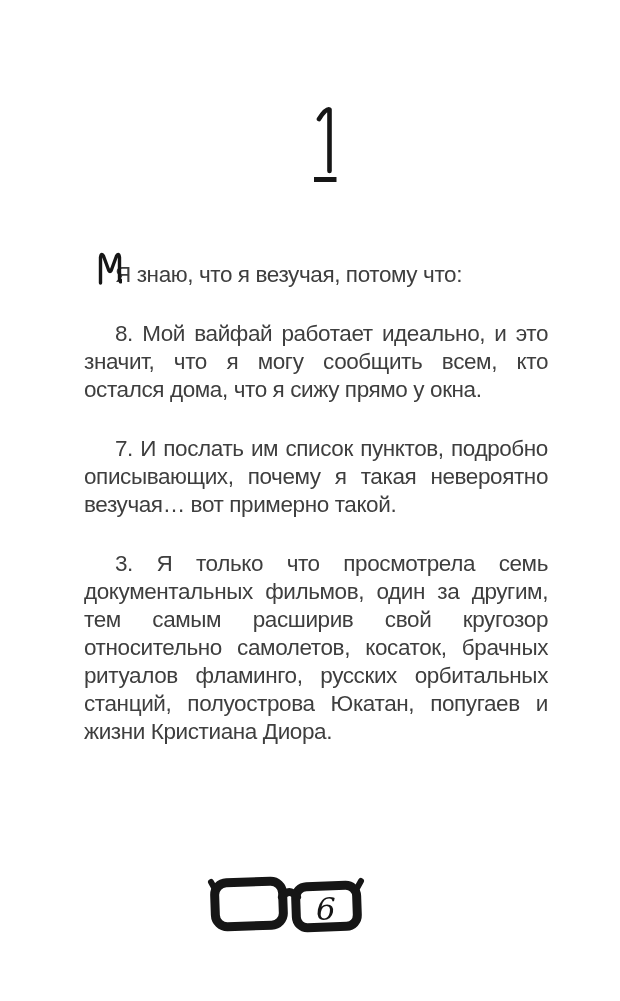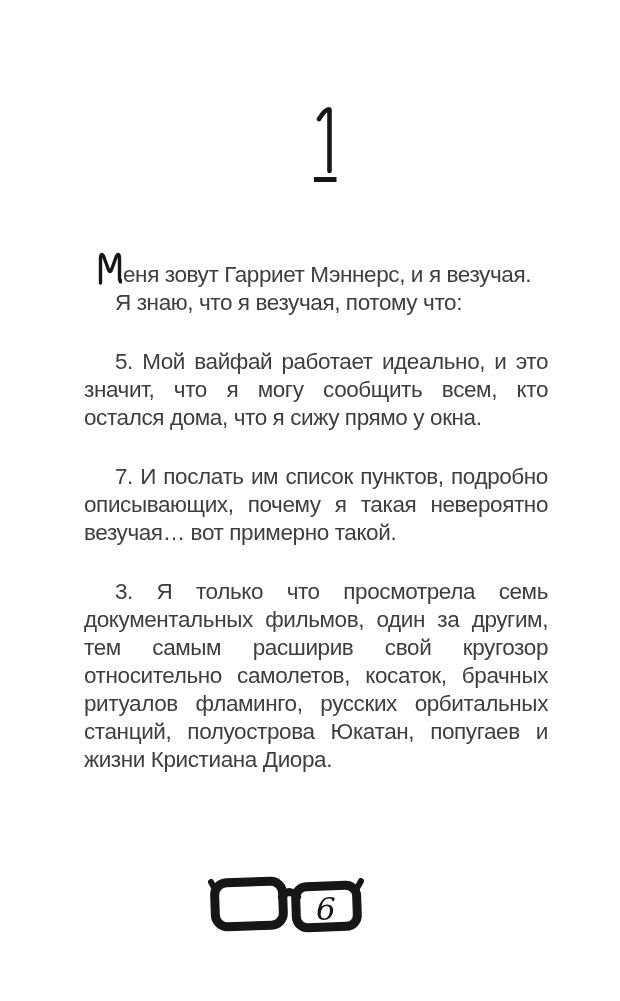--- a/index.html
+++ b/index.html
@@ -74,27 +74,27 @@
     <path d="M7,13 Q14,2 17.5,3.5 L17.5,65" fill="none" stroke="#161616" stroke-width="4.6" stroke-linecap="round" stroke-linejoin="round"></path>
     <path d="M2,73.5 L24.5,73.5" fill="none" stroke="#161616" stroke-width="5"></path>
   </svg>
 </div>
 
 <div class="text-block">
 
   <p class="intro-first">
     <svg class="dropcap-svg" width="24" height="34" viewBox="0 0 24 34" aria-label="М">
       <path d="M2.5,32 L2.5,6.5 Q3,1.5 5.5,5 L10.8,19.5 Q12,21.8 13.2,19.5 L18.5,5 Q21,1.5 21.5,6.5 L21.5,27.5 Q21.8,33 24,29.5" fill="none" stroke="#161616" stroke-width="3.4" stroke-linecap="round" stroke-linejoin="round"></path>
-    </svg><span>еня зовут Гарриет Мэннерс, и я везучая.</span>
+    </svg>
   </p>
 
   <p>Я знаю, что я везучая, потому что:</p>
 
 
-  <p class="item">5. Мой вайфай работает идеально, и это значит, что я могу сообщить всем, кто остался дома, что я сижу прямо у окна.</p>
+  <p class="item">8. Мой вайфай работает идеально, и это значит, что я могу сообщить всем, кто остался дома, что я сижу прямо у окна.</p>
 
   <p class="item">7. И послать им список пунктов, подробно описывающих, почему я такая невероятно везучая… вот примерно такой.</p>
 
   <p class="item">3. Я только что просмотрела семь документальных фильмов, один за другим, тем самым расширив свой кругозор относительно самолетов, косаток, брачных ритуалов фламинго, русских орбитальных станций, полуострова Юкатан, попугаев и жизни Кристиана Диора.</p>
 
 </div>
 
 <div class="glasses-wrap">
   <svg width="152" height="56" viewBox="0 0 152 56">
     <g fill="none" stroke="#161616" stroke-linecap="round" stroke-linejoin="round">

